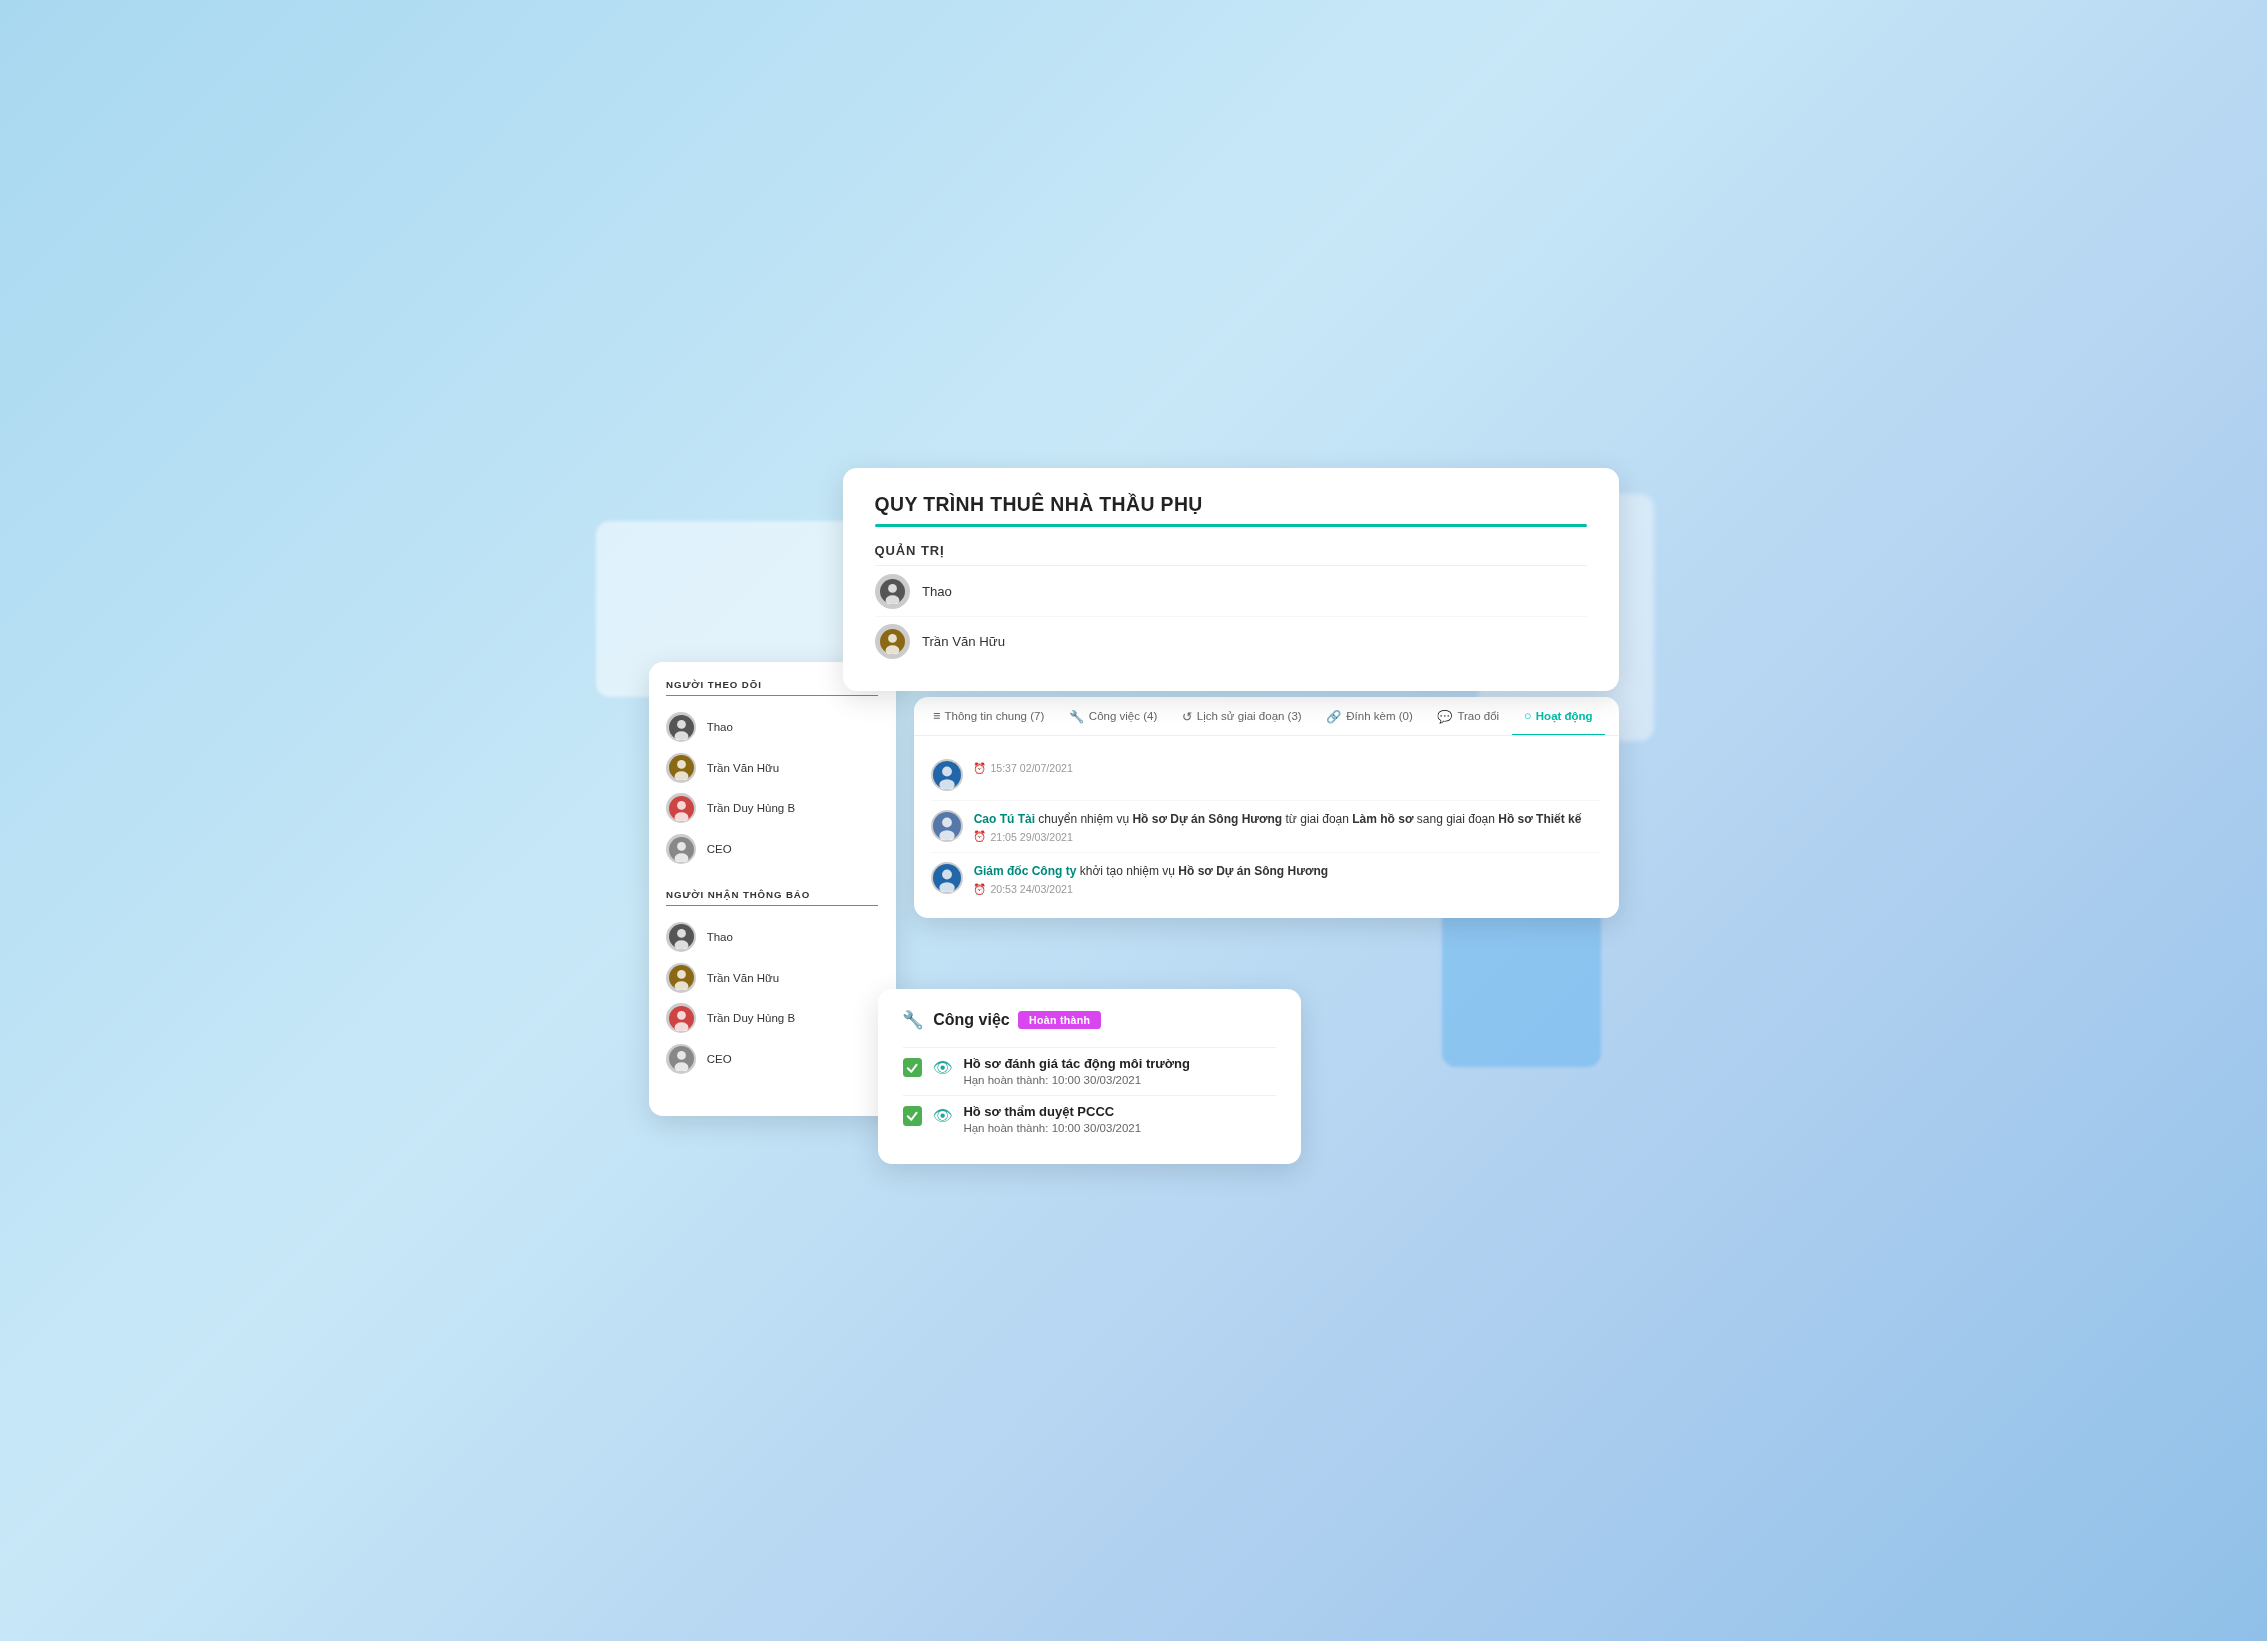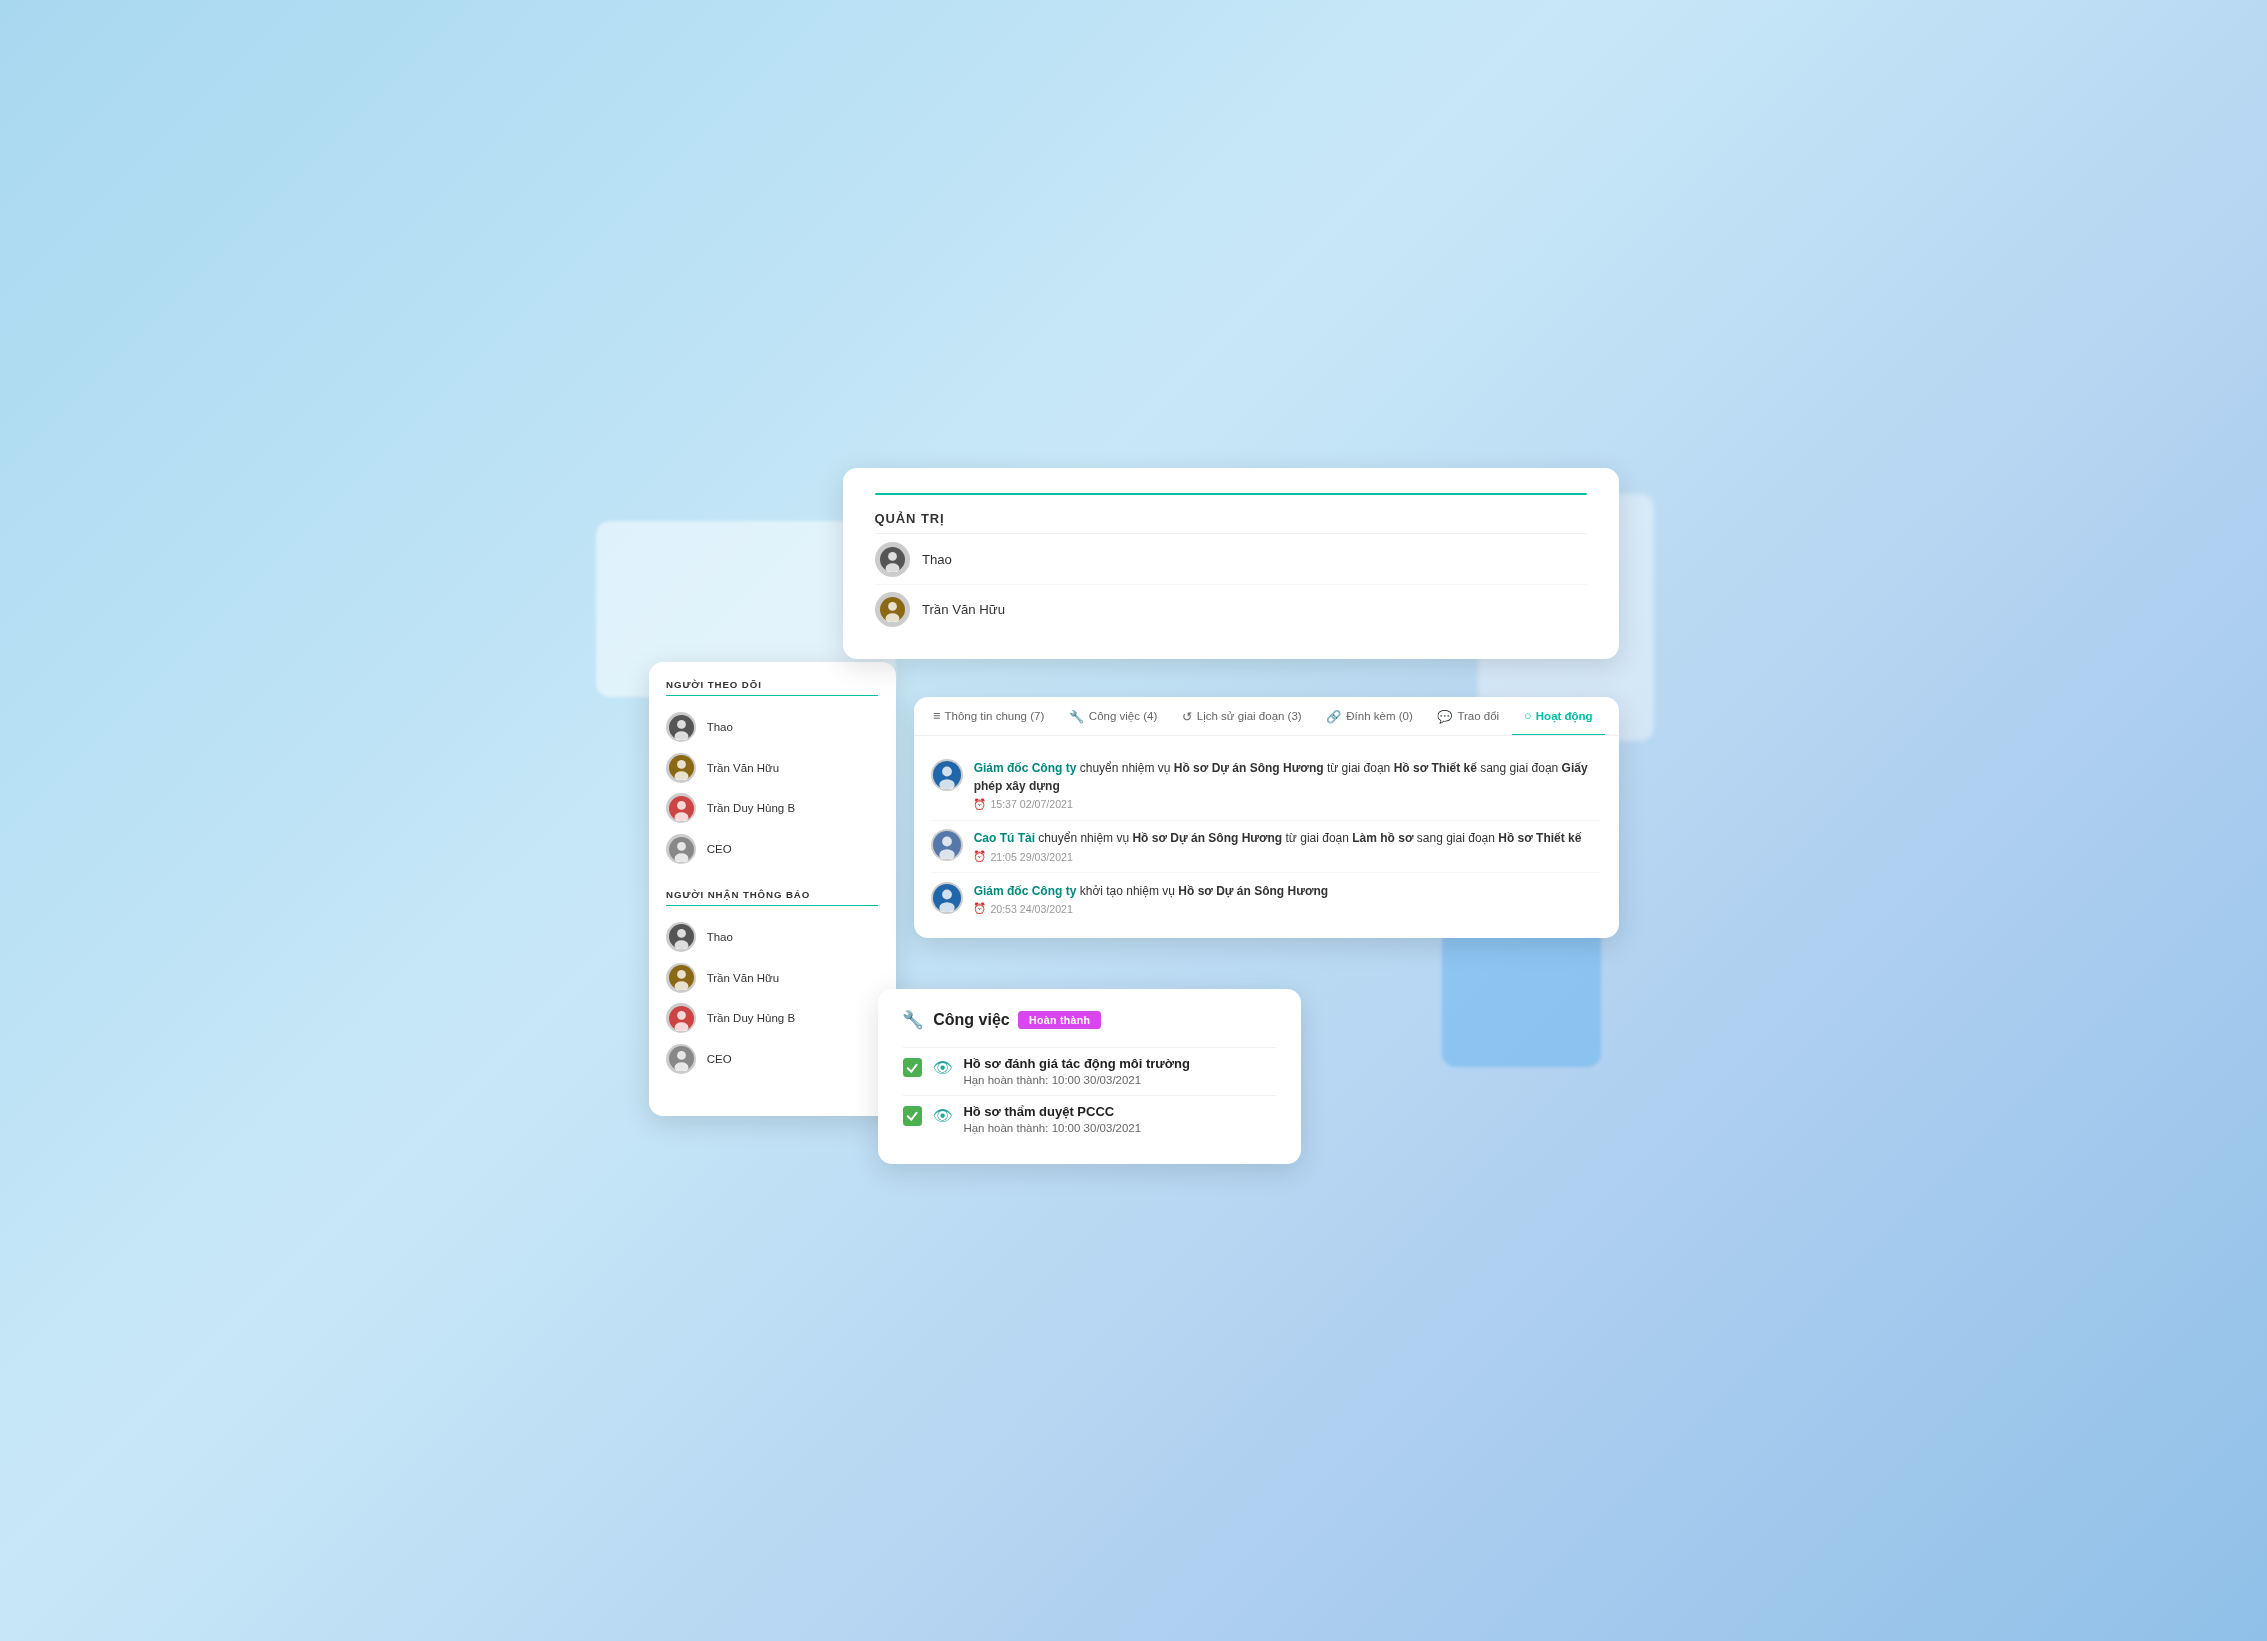--- a/index.html
+++ b/index.html
@@ -364,20 +364,21 @@
 </head>
 <body>
 
 <div class="main-container">
 
   <div class="bg-card-1"></div>
   <div class="bg-card-2"></div>
   <div class="bg-card-3"></div>
 
   <div class="card top-card">
+    <div class="top-card-title">QUY TRÌNH THUÊ NHÀ THẦU PHỤ</div>
     <div class="top-card-divider"></div>
     <div class="top-card-section-label">QUẢN TRỊ</div>
 
     <div id="top-admins">
 
     <div class="user-row">
           <div class="avatar" style="width: 35px; height: 35px;">
             <svg viewBox="0 0 40 40" width="30" height="30">
       <circle cx="20" cy="20" r="20" fill="#555"></circle>
       <circle cx="20" cy="15" r="7" fill="rgba(255,255,255,0.8)"></circle>
@@ -525,21 +526,20 @@
 
     <div class="activity-item">
           <div class="activity-avatar">
             <svg viewBox="0 0 40 40" width="28" height="28">
       <circle cx="20" cy="20" r="20" fill="#2266aa"></circle>
       <circle cx="20" cy="15" r="7" fill="rgba(255,255,255,0.8)"></circle>
       <ellipse cx="20" cy="34" rx="11" ry="8" fill="rgba(255,255,255,0.8)"></ellipse>
     </svg>
           </div>
           <div class="activity-content">
-            <div class="activity-text"><span class="actor">Giám đốc Công ty</span> chuyển nhiệm vụ <span class="task">Hồ sơ Dự án Sông Hương</span> từ giai đoạn <span class="stage">Hồ sơ Thiết kế</span> sang giai đoạn <span class="stage">Giấy phép xây dựng</span></div>
             <div class="activity-time">
               <span>⏰</span> 
               <span>15:37 02/07/2021</span>
             </div>
           </div>
         </div>
         <div class="activity-item">
           <div class="activity-avatar">
             <svg viewBox="0 0 40 40" width="28" height="28">
       <circle cx="20" cy="20" r="20" fill="#5577aa"></circle>

